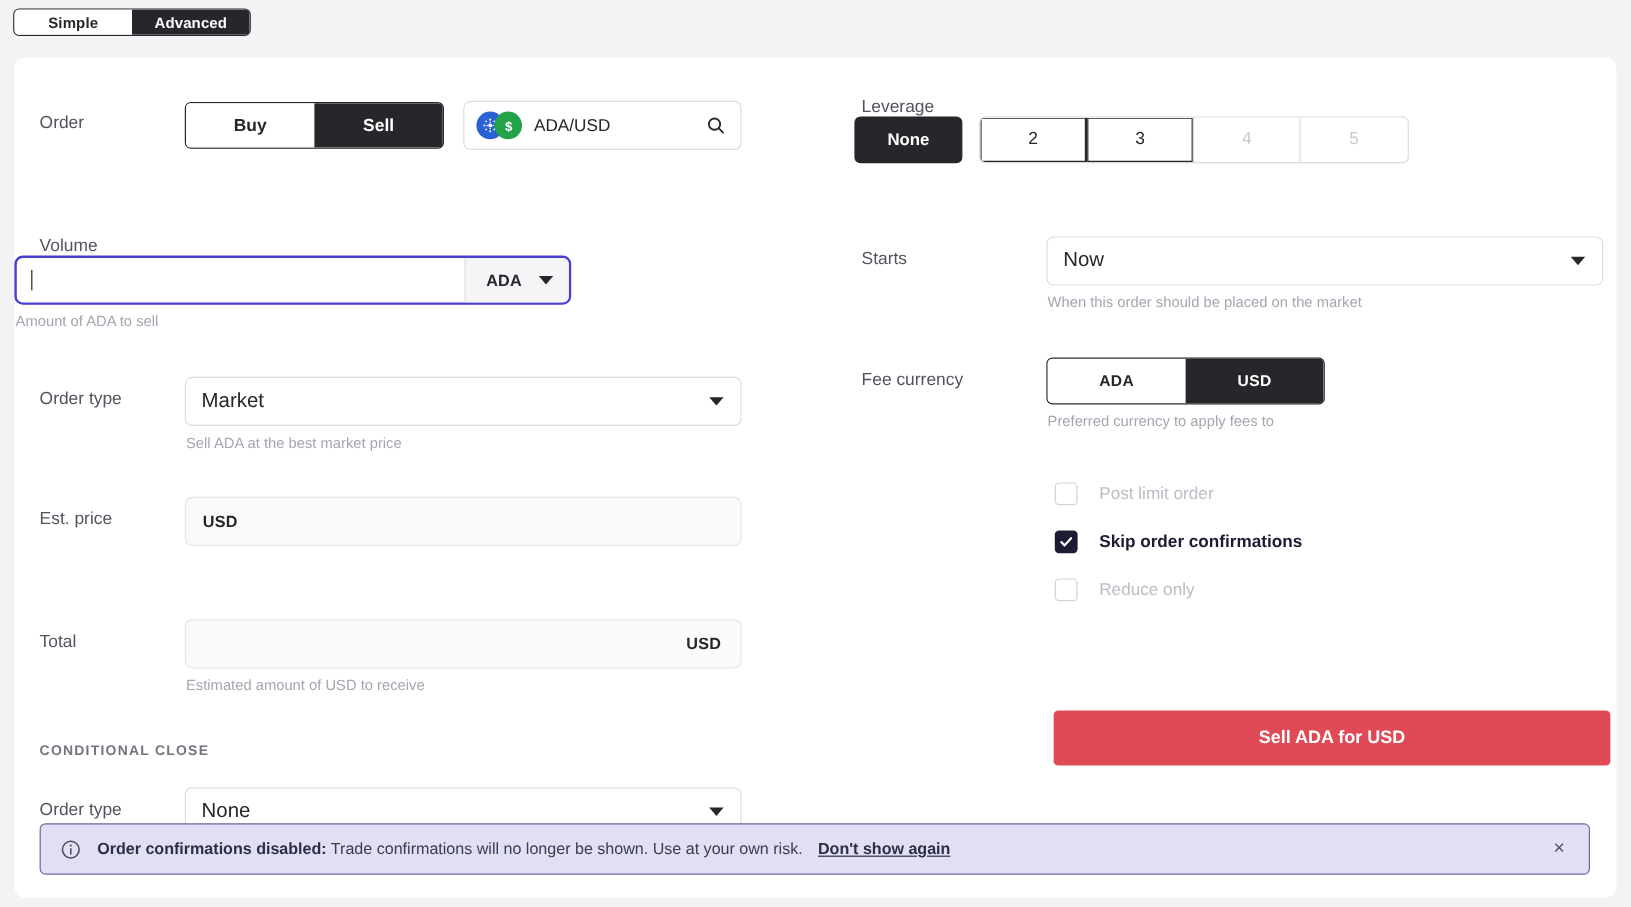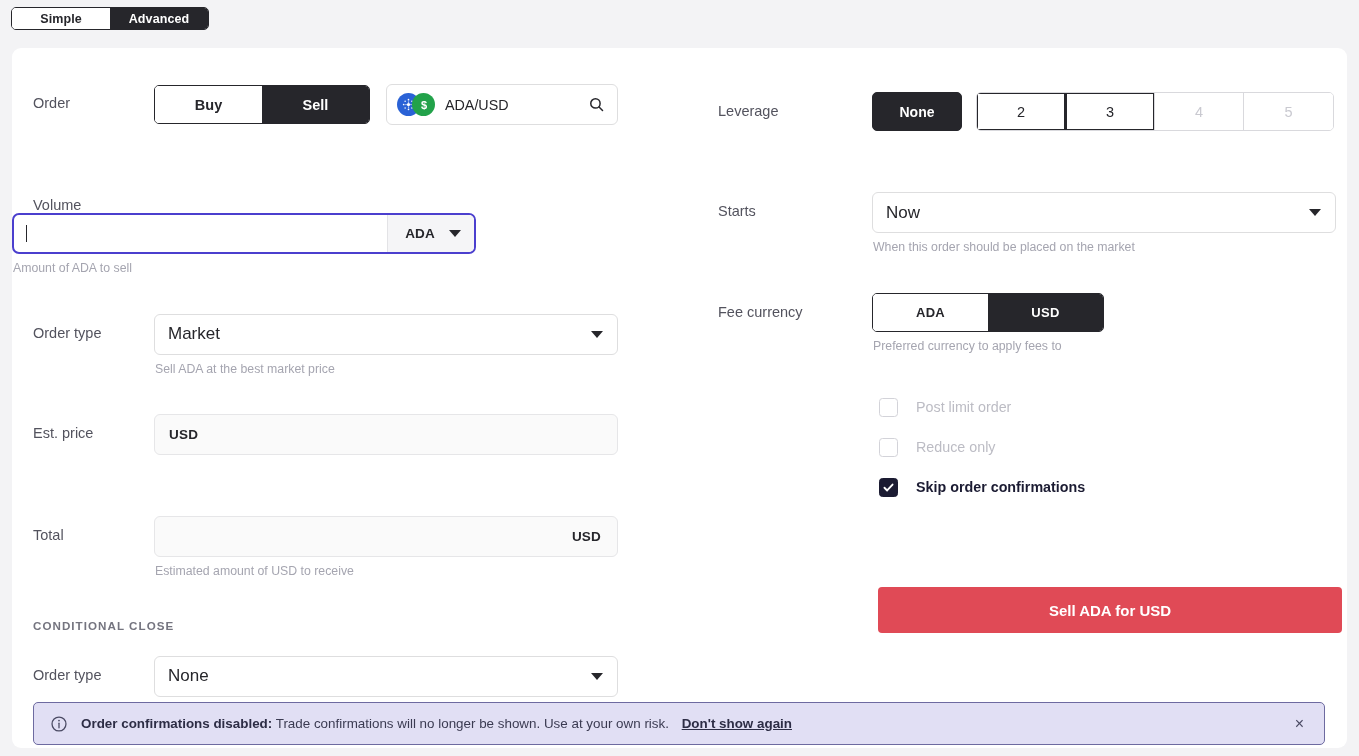--- a/index.html
+++ b/index.html
@@ -285,21 +285,21 @@
     color: #ffffff;
     font-size: 15px;
     font-weight: 700;
     font-family: inherit;
     cursor: pointer;
   }
 
   
   .banner {
     position: absolute;
-    left: 21px; bottom: 3px;
+    left: 21px; bottom: 19px;
     width: 1292px; height: 43px;
     background: #e1dff4;
     border: 1px solid #6d6aa0;
     border-radius: 5px;
     display: flex;
     align-items: center;
     padding: 0 14px 0 16px;
   }
   .info-ico { width: 18px; height: 18px; flex-shrink: 0; }
   .banner-text {
@@ -440,21 +440,21 @@
           <div class="select-shell">
             <span class="sel-val">None</span>
             <span class="caret-down"></span>
           </div>
         </div>
       </div>
     </div>
 
     <div class="col-right">
 
-      <div class="row" style="margin-top:44px;">
+      <div class="row" style="margin-top:22px;flex-direction:column;">
         <div class="row-label" style="width:160px;padding-left:6px;">Leverage</div>
         <div class="field-area lev-wrap">
           <button class="lev-none">None</button>
           <div class="lev-group">
             <button class="lev-btn enabled bordered">2</button>
             <button class="lev-btn enabled">3</button>
             <button class="lev-btn disabled">4</button>
             <button class="lev-btn disabled">5</button>
           </div>
         </div>
@@ -480,31 +480,31 @@
           </div>
           <div class="hint">Preferred currency to apply fees to</div>
         </div>
       </div>
 
       <div class="checks" style="margin-top:44px;margin-left:166px;">
         <div class="check-row disabled">
           <span class="cbox"></span>
           <span class="check-label">Post limit order</span>
         </div>
-        <div class="check-row disabled">
-          <span class="cbox"></span>
-          <span class="check-label">Reduce only</span>
-        </div>
         <div class="check-row checked">
           <span class="cbox checked">
             <svg width="13" height="13" viewBox="0 0 24 24" fill="none" stroke="#ffffff" stroke-width="3.4" stroke-linecap="round" stroke-linejoin="round">
               <polyline points="4.5,12.5 9.5,17.5 19.5,6.5"></polyline>
             </svg>
           </span>
           <span class="check-label">Skip order confirmations</span>
+        </div>
+        <div class="check-row disabled">
+          <span class="cbox"></span>
+          <span class="check-label">Reduce only</span>
         </div>
       </div>
 
       <div style="margin-top:90px;margin-left:166px;">
         <button class="sell-btn">Sell ADA for USD</button>
       </div>
     </div>
   </div>
 
   <div class="banner">

